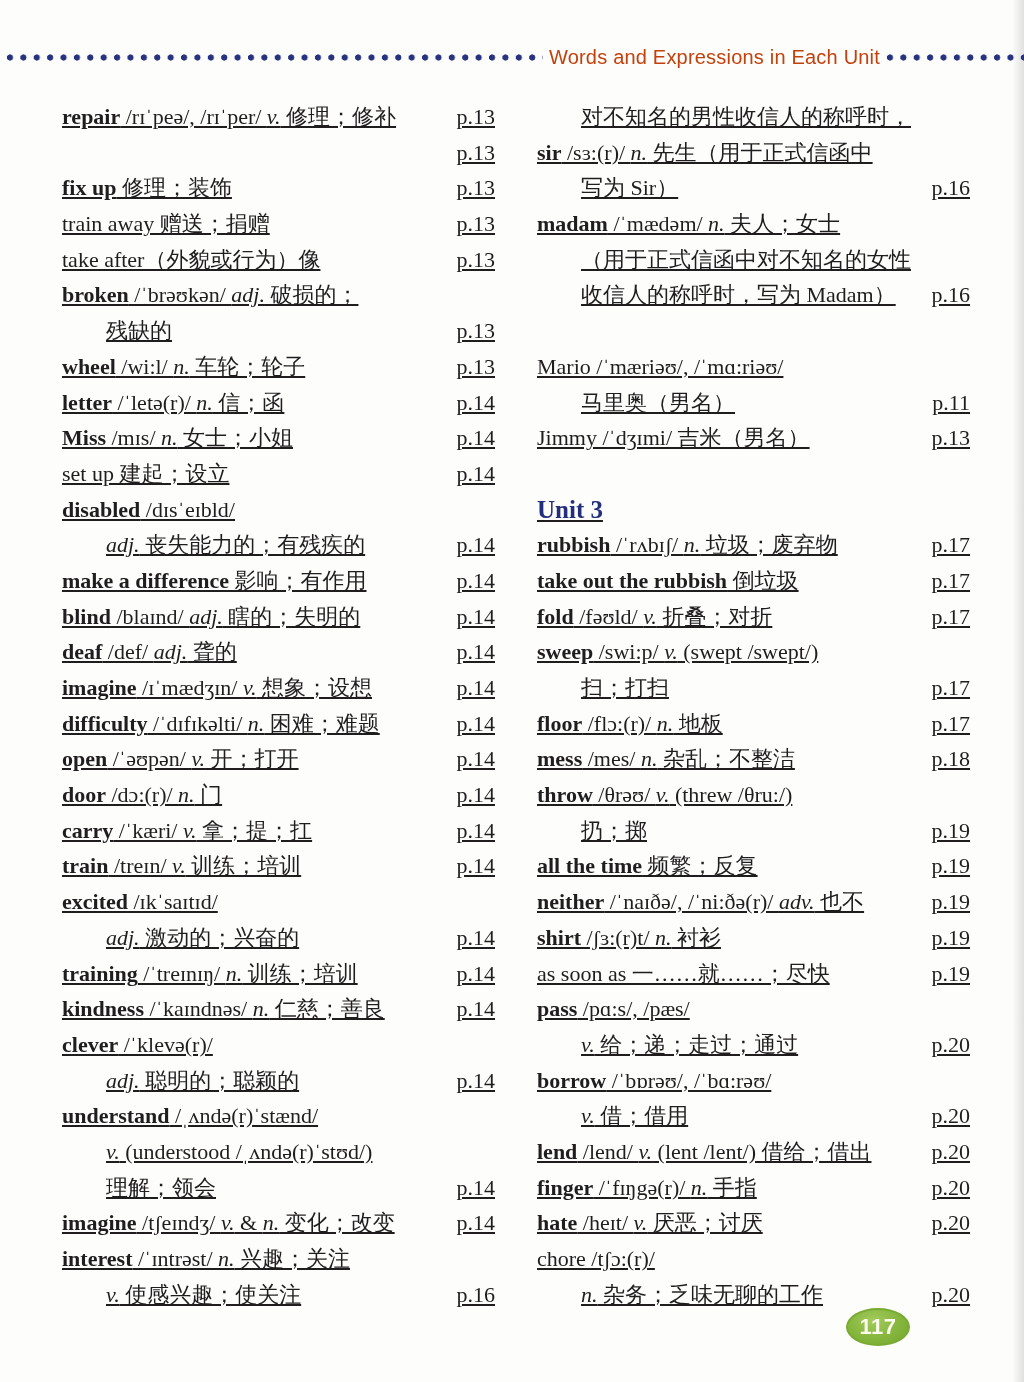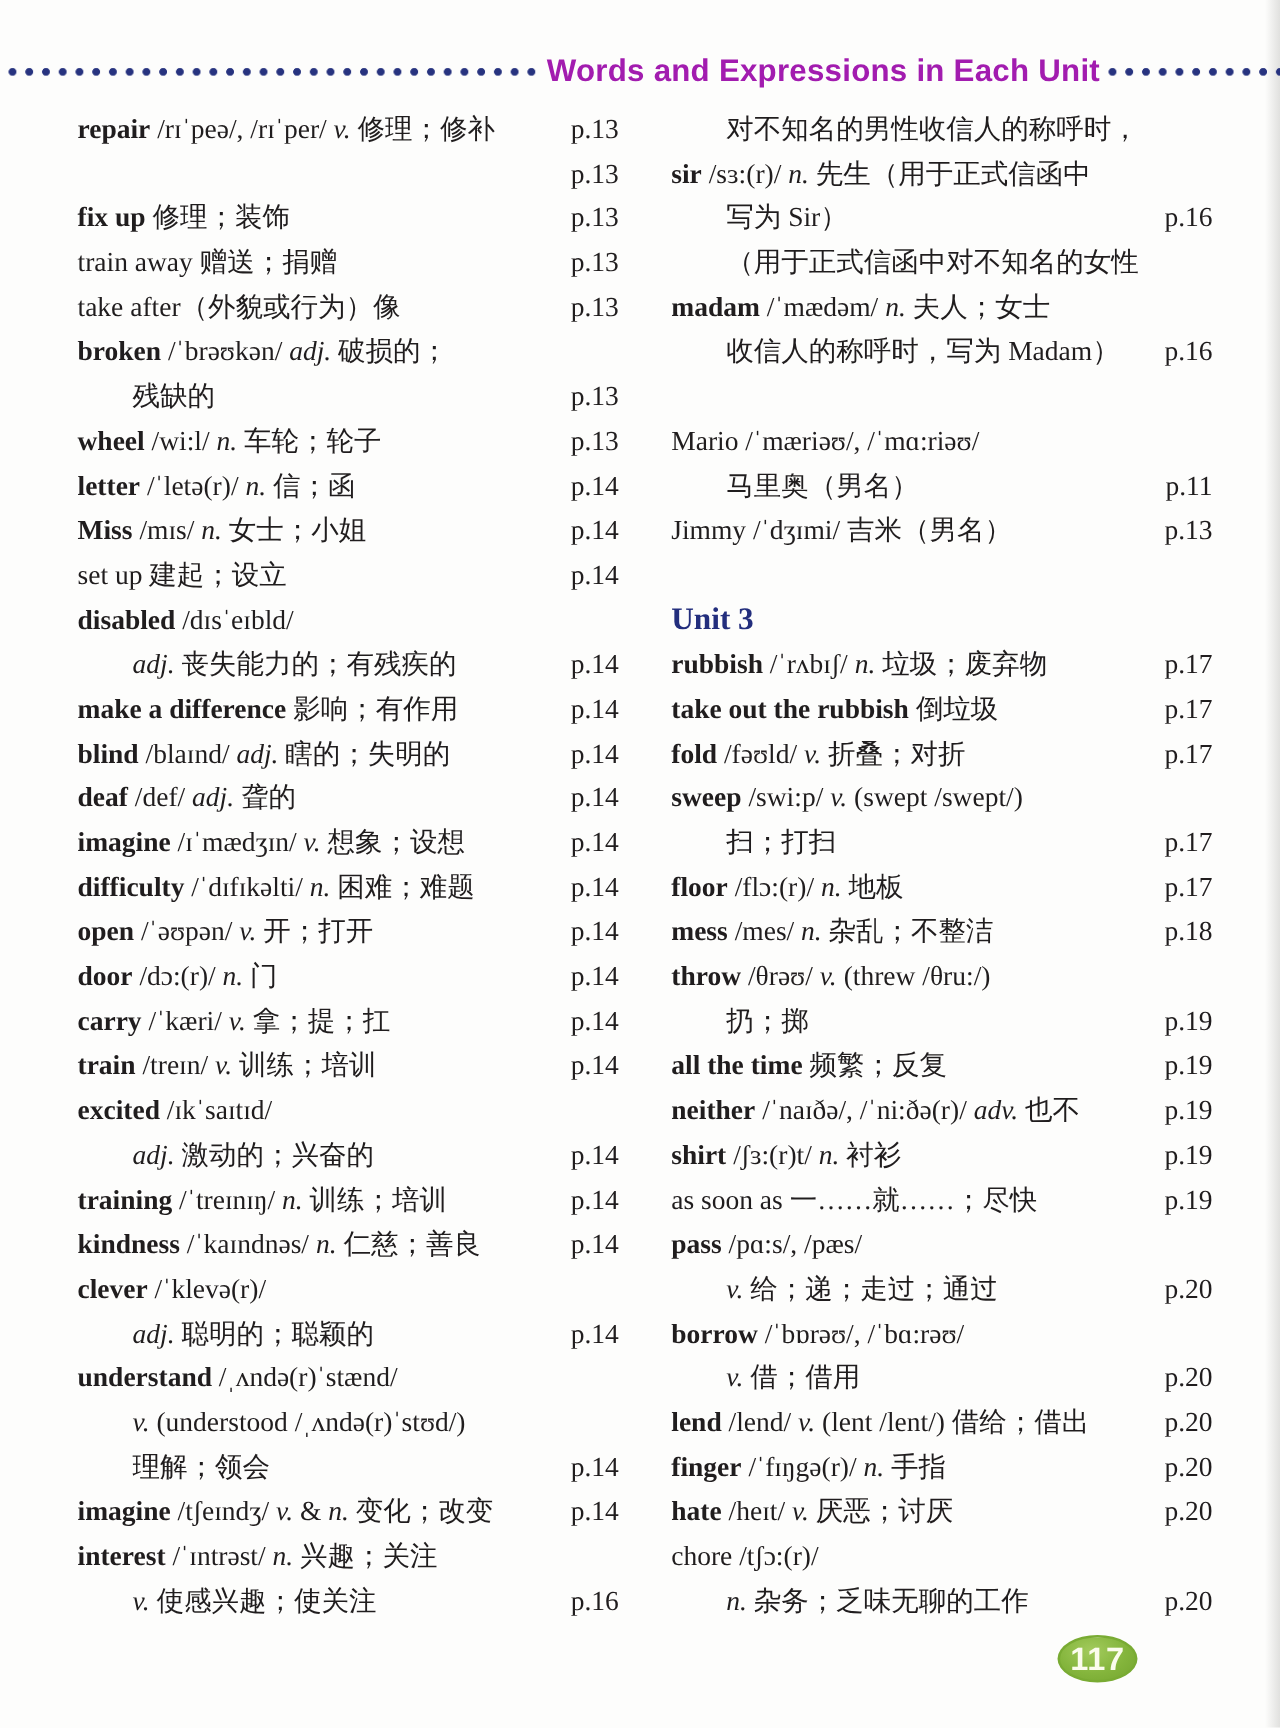--- a/index.html
+++ b/index.html
@@ -23,26 +23,26 @@
   .dots{
     height:9px;
     background-image:radial-gradient(circle at 4px 4.5px, #27337f 2.8px, rgba(0,0,0,0) 3.4px);
     background-size:13.4px 9px;
     background-repeat:repeat-x;
   }
   .dots-left{flex:1 1 auto;}
   .dots-right{width:138px;flex:0 0 auto;}
   .header-title{
     font-family:"Liberation Sans","DejaVu Sans",sans-serif;
-    font-weight:bold;font-size:25px;color:#a21caf;
+    font-weight:normal;font-size:20px;color:#c2410c;
     white-space:nowrap;padding:0 6px;letter-spacing:0.2px;
     flex:0 0 auto;
   }
   
-  .col{position:absolute;top:85px;width:433px;}
+  .col{position:absolute;top:99px;width:433px;text-decoration:underline;}
   .col-left{left:62px;}
   .col-right{left:537px;}
   .line{
     display:flex;height:35.7px;line-height:35.7px;
     font-size:22px;white-space:nowrap;
   }
   .line .segs{flex:0 1 auto;overflow:visible;}
   .line .pageno{margin-left:auto;padding-left:6px;flex:0 0 auto;}
   .line.indent .segs{padding-left:44px;}
   .line.gap{height:35.7px;}
@@ -53,21 +53,21 @@
   .b{font-weight:bold;}
   .i{font-style:italic;}
   
   .badge{
     position:absolute;left:846px;top:1308px;width:60px;height:34px;
     border-radius:50%;
     background:radial-gradient(ellipse at 42% 32%, #a3cb5d 0%, #84b53c 55%, #74a52f 100%);
     border:2px solid #79ab33;
     display:flex;align-items:center;justify-content:center;
     font-family:"Liberation Sans","DejaVu Sans",sans-serif;
-    font-weight:bold;font-size:26px;color:#fbfced;
+    font-weight:bold;font-size:22px;color:#fbfced;
     letter-spacing:0.5px;
   }
 </style>
 </head>
 <body>
 
 <div class="scan-edge"></div>
 
 <div class="header">
   <div class="dots dots-left"></div>
@@ -209,25 +209,25 @@
     <div class="line indent">
       <span class="segs"><span class="r">对不知名的男性收信人的称呼时，</span></span>
     </div>
     <div class="line">
       <span class="segs"><span class="b">sir</span><span class="r"> /sɜ:(r)/ </span><span class="i">n.</span><span class="r"> 先生（用于正式信函中</span></span>
     </div>
     <div class="line indent">
       <span class="segs"><span class="r">写为 Sir）</span></span>
       <span class="pageno">p.16</span>
     </div>
+    <div class="line">
+      <span class="segs"><span class="b">madam</span><span class="r"> /ˈmædəm/ </span><span class="i">n.</span><span class="r"> 夫人；女士</span></span>
+    </div>
     <div class="line indent">
       <span class="segs"><span class="r">（用于正式信函中对不知名的女性</span></span>
-    </div>
-    <div class="line">
-      <span class="segs"><span class="b">madam</span><span class="r"> /ˈmædəm/ </span><span class="i">n.</span><span class="r"> 夫人；女士</span></span>
     </div>
     <div class="line indent">
       <span class="segs"><span class="r">收信人的称呼时，写为 Madam）</span></span>
       <span class="pageno">p.16</span>
     </div>
     <div class="line gap"></div>
     <div class="line">
       <span class="segs"><span class="r">Mario /ˈmæriəʊ/, /ˈmɑ:riəʊ/</span></span>
     </div>
     <div class="line indent">

